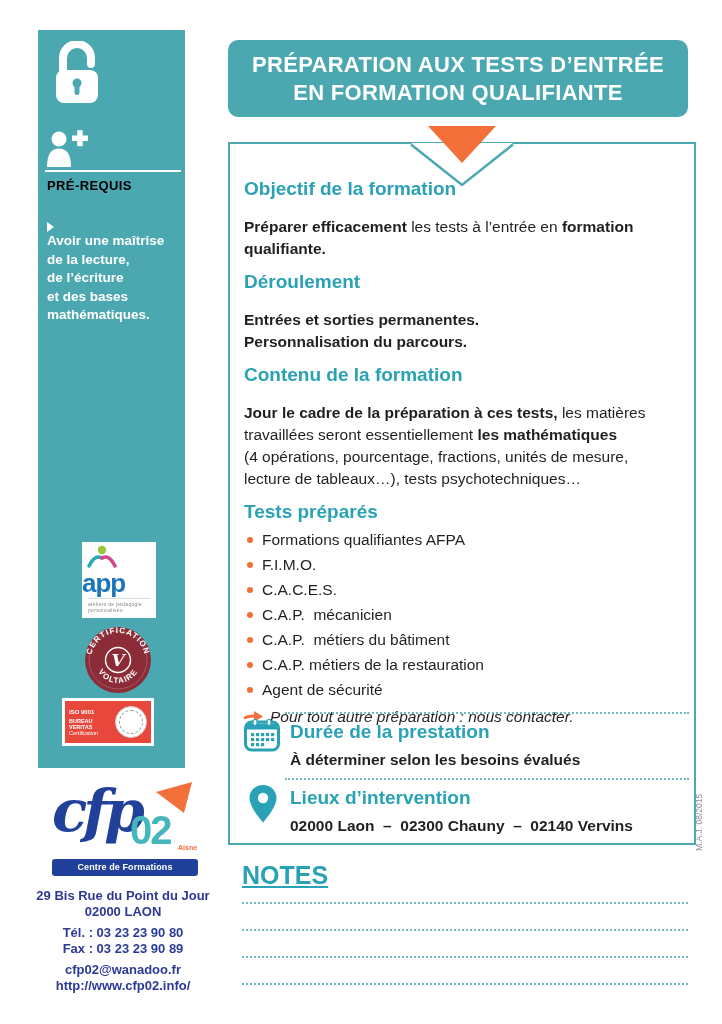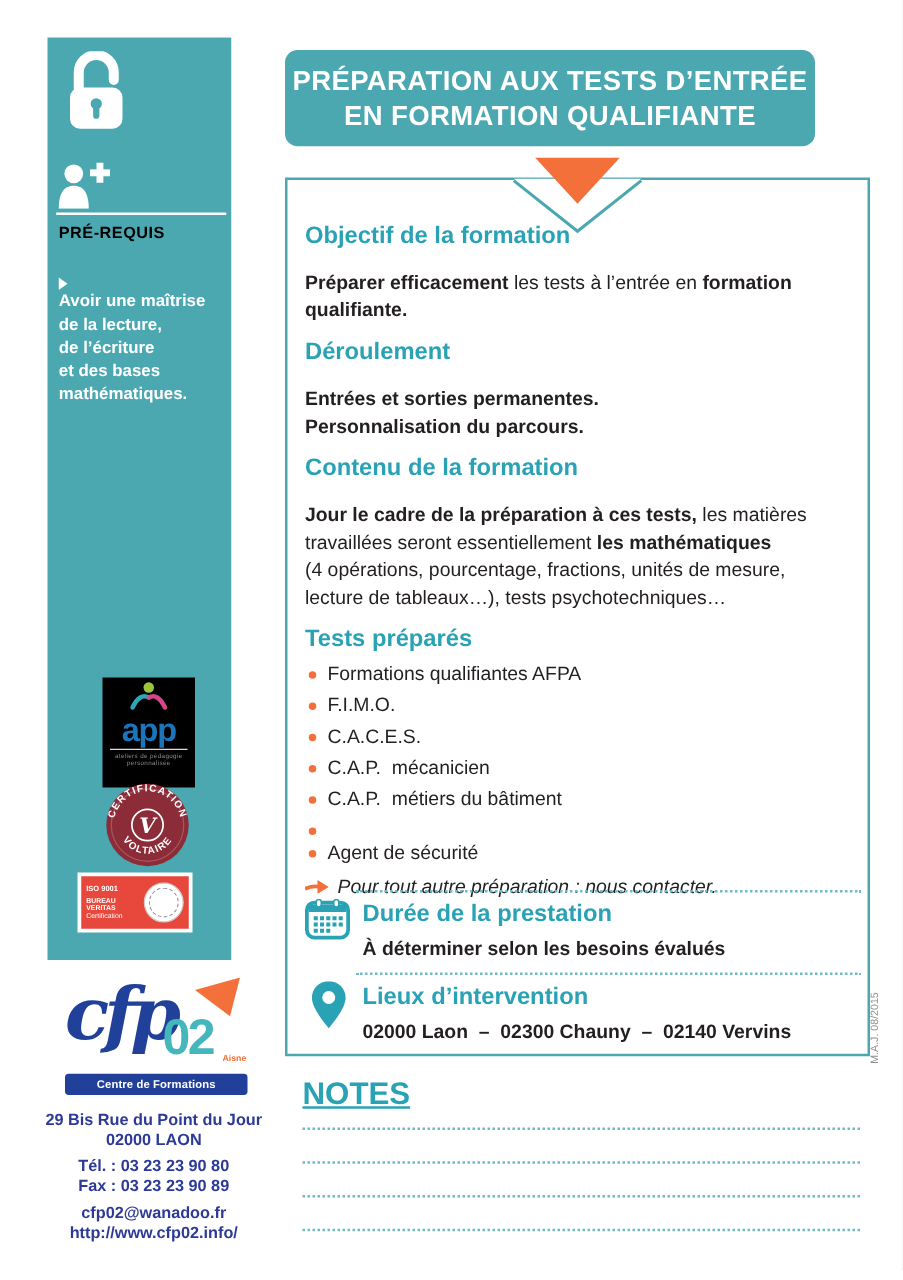--- a/index.html
+++ b/index.html
@@ -9,21 +9,21 @@
   .sidebar{position:absolute;left:38px;top:30px;width:147px;height:738px;background:#4BA8B1;}
   .lock{position:absolute;left:13px;top:11px;}
   .person{position:absolute;left:7px;top:99px;}
   .side-rule{position:absolute;left:7px;right:4px;top:140px;height:2px;background:#fff;}
   .prereq-title{position:absolute;left:9px;top:148px;color:#000000;font-weight:700;font-size:13px;letter-spacing:.4px;}
   .prereq-item{position:absolute;left:9px;top:188px;display:flex;color:#fff;flex-direction:column;}
   .tri-bullet{width:0;height:0;border-left:7px solid #fff;border-top:5px solid transparent;
               border-bottom:5px solid transparent;margin:4px 5px 0 0;flex:none;}
   .prereq-text{font-size:13.5px;font-weight:700;line-height:18.5px;white-space:pre-line;}
   
-  .app-box{position:absolute;left:44px;top:512px;width:74px;height:88px;background:#000000;text-align:center;}
+  .app-box{position:absolute;left:44px;top:512px;width:74px;height:76px;background:#ffffff;text-align:left;}
   .app-name{color:#1B75BB;font-weight:700;font-size:26px;line-height:24px;letter-spacing:-1px;margin-top:-2px;}
   .app-sub{font-size:5px;line-height:6px;color:#8a8a8a;white-space:pre-line;border-top:1px solid #ddd;
            margin:3px 6px 0 6px;padding-top:2px;letter-spacing:.3px;}
   .voltaire{position:absolute;left:46px;top:596px;}
   .bv{position:absolute;left:24px;top:668px;width:92px;height:48px;background:#fff;padding:0;box-sizing:border-box;}
   .bv-inner{position:absolute;left:3px;top:3px;right:3px;bottom:3px;background:#E8473C;display:flex;align-items:center;}
   .bv-text{flex:1;color:#fff;padding-left:4px;}
   .bv-l1{font-size:6px;font-weight:700;margin-bottom:3px;}
   .bv-l2{font-size:5.5px;font-weight:700;}
   .bv-l3{font-size:5.5px;}
@@ -36,21 +36,21 @@
            font-size:58px;line-height:58px;color:#21409A;letter-spacing:-4px;}
   .cfp-tri{position:absolute;right:6px;top:0;}
   .cfp-num{position:absolute;left:78px;top:26px;font-size:40px;font-weight:700;color:#45B6BC;letter-spacing:-2px;}
   .cfp-dept{position:absolute;left:126px;top:62px;font-size:7px;font-weight:700;color:#F3703A;}
   .cfp-banner{position:absolute;left:0;bottom:0;width:146px;height:17px;background:#21409A;border-radius:3px;
               color:#fff;font-size:9px;font-weight:700;text-align:center;line-height:17px;letter-spacing:.1px;}
   .footer-addr{position:absolute;left:22px;top:888px;width:202px;text-align:center;color:#2C3A96;font-weight:700;
                font-size:13px;line-height:15.5px;}
   .gap6{height:6px;}
   
-  .header-banner{position:absolute;left:228px;top:40px;width:424px;height:77px;background:#4BA8B1;border-radius:10px;
+  .header-banner{position:absolute;left:228px;top:40px;width:460px;height:77px;background:#4BA8B1;border-radius:10px;
                  display:flex;align-items:center;justify-content:center;color:#fff;font-weight:700;font-size:22px;
                  line-height:28px;text-align:center;white-space:pre-line;letter-spacing:.3px;}
   .content-box{position:absolute;left:228px;top:142px;width:468px;height:703px;border:2.5px solid #4BA8B1;
                box-sizing:border-box;background:#fff;}
   .notch{position:absolute;left:50%;margin-left:-52px;top:-18.5px;}
   .box-inner{padding:34px 22px 0 14px;}
   .sec-title{color:#2AA2B5;font-size:19px;font-weight:700;line-height:22px;margin:0 0 6px 0;}
   .body-p{font-size:15.5px;line-height:22px;margin:16px 0 11px 0;white-space:pre-line;}
   .tests-list{list-style:none;margin:4px 0 0 0;padding:0;}
   .tests-list li{display:flex;line-height:21px;margin-bottom:4px;font-size:15.5px;}
@@ -205,20 +205,21 @@
         <li>
             <span class="dot"></span>
             <span class="li-text">C.A.P.  mécanicien</span>
           </li>
         <li>
             <span class="dot"></span>
             <span class="li-text">C.A.P.  métiers du bâtiment</span>
           </li>
         <li>
             <span class="dot"></span>
+            <span class="li-text">C.A.P. métiers de la restauration</span>
           </li>
         <li>
             <span class="dot"></span>
             <span class="li-text">Agent de sécurité</span>
           </li>
       </ul>
       <div class="arrow-row">
         <svg class="arrow-ic" width="19" height="13" viewBox="0 0 19 13">
           <path d="M0 8 Q6 5.5 11 6.3" stroke="#F3703A" stroke-width="3" fill="none"></path>
           <polygon points="10,1 19,6.5 10,12" fill="#F3703A"></polygon>

